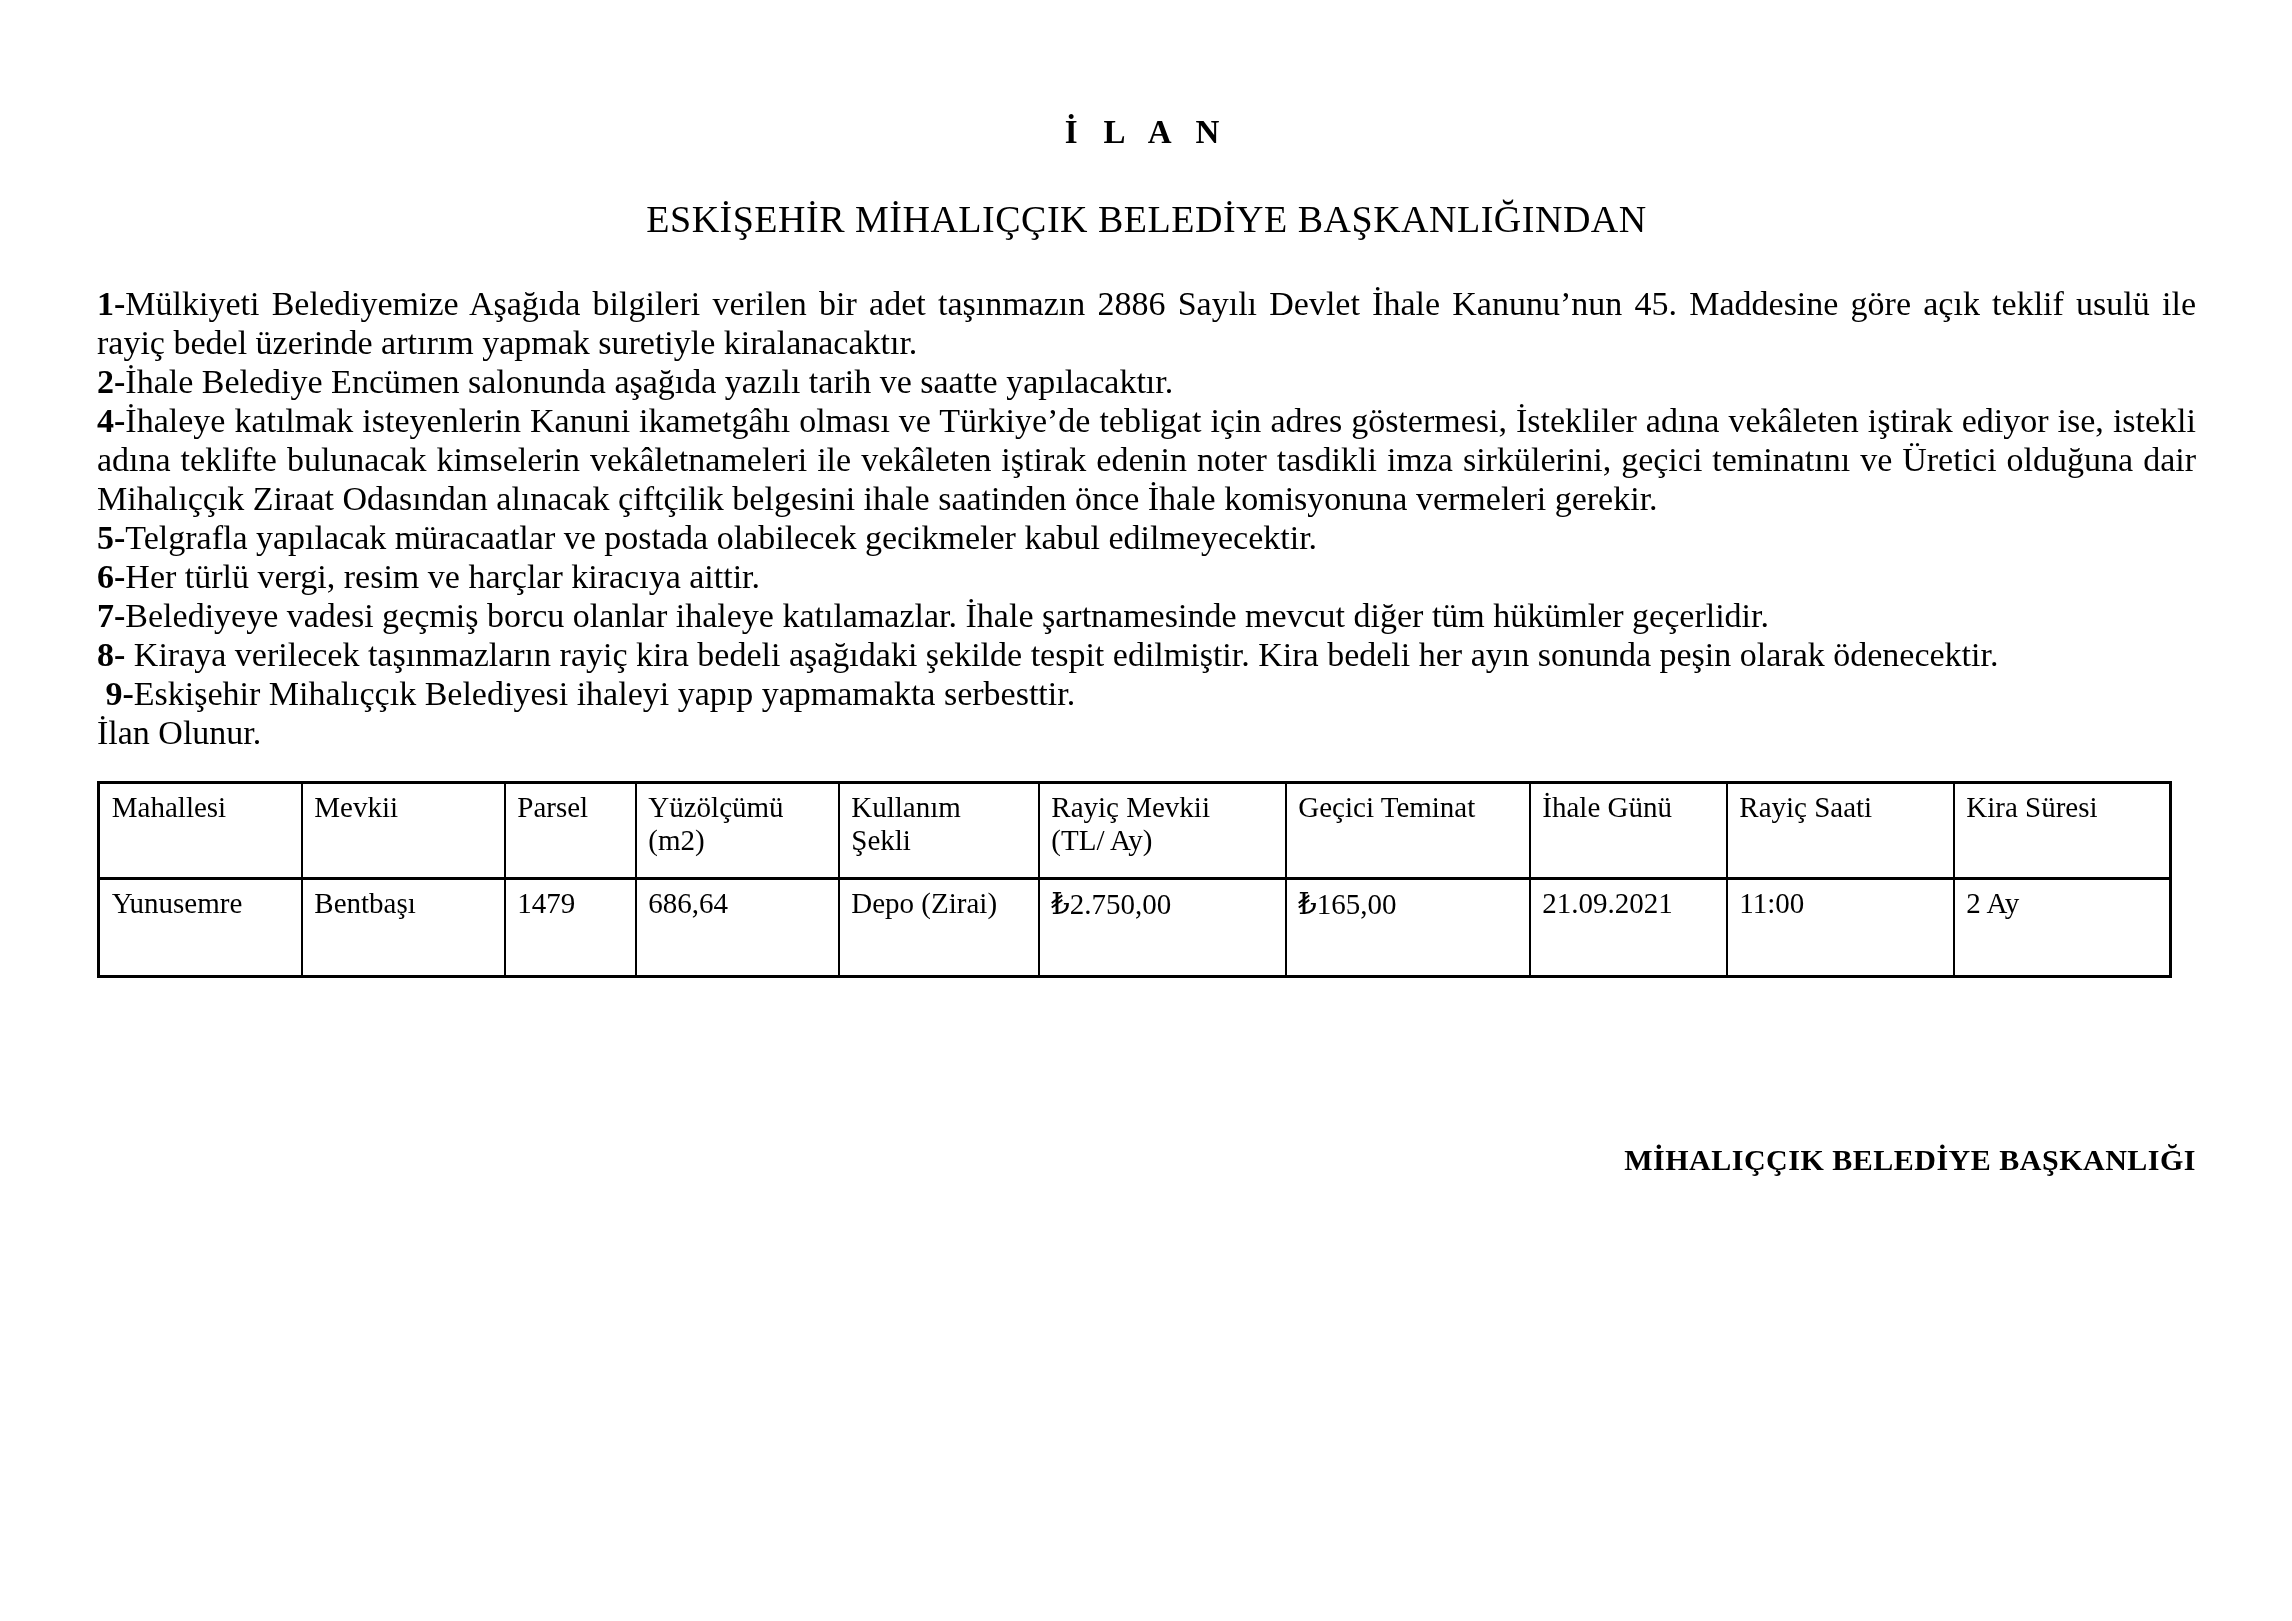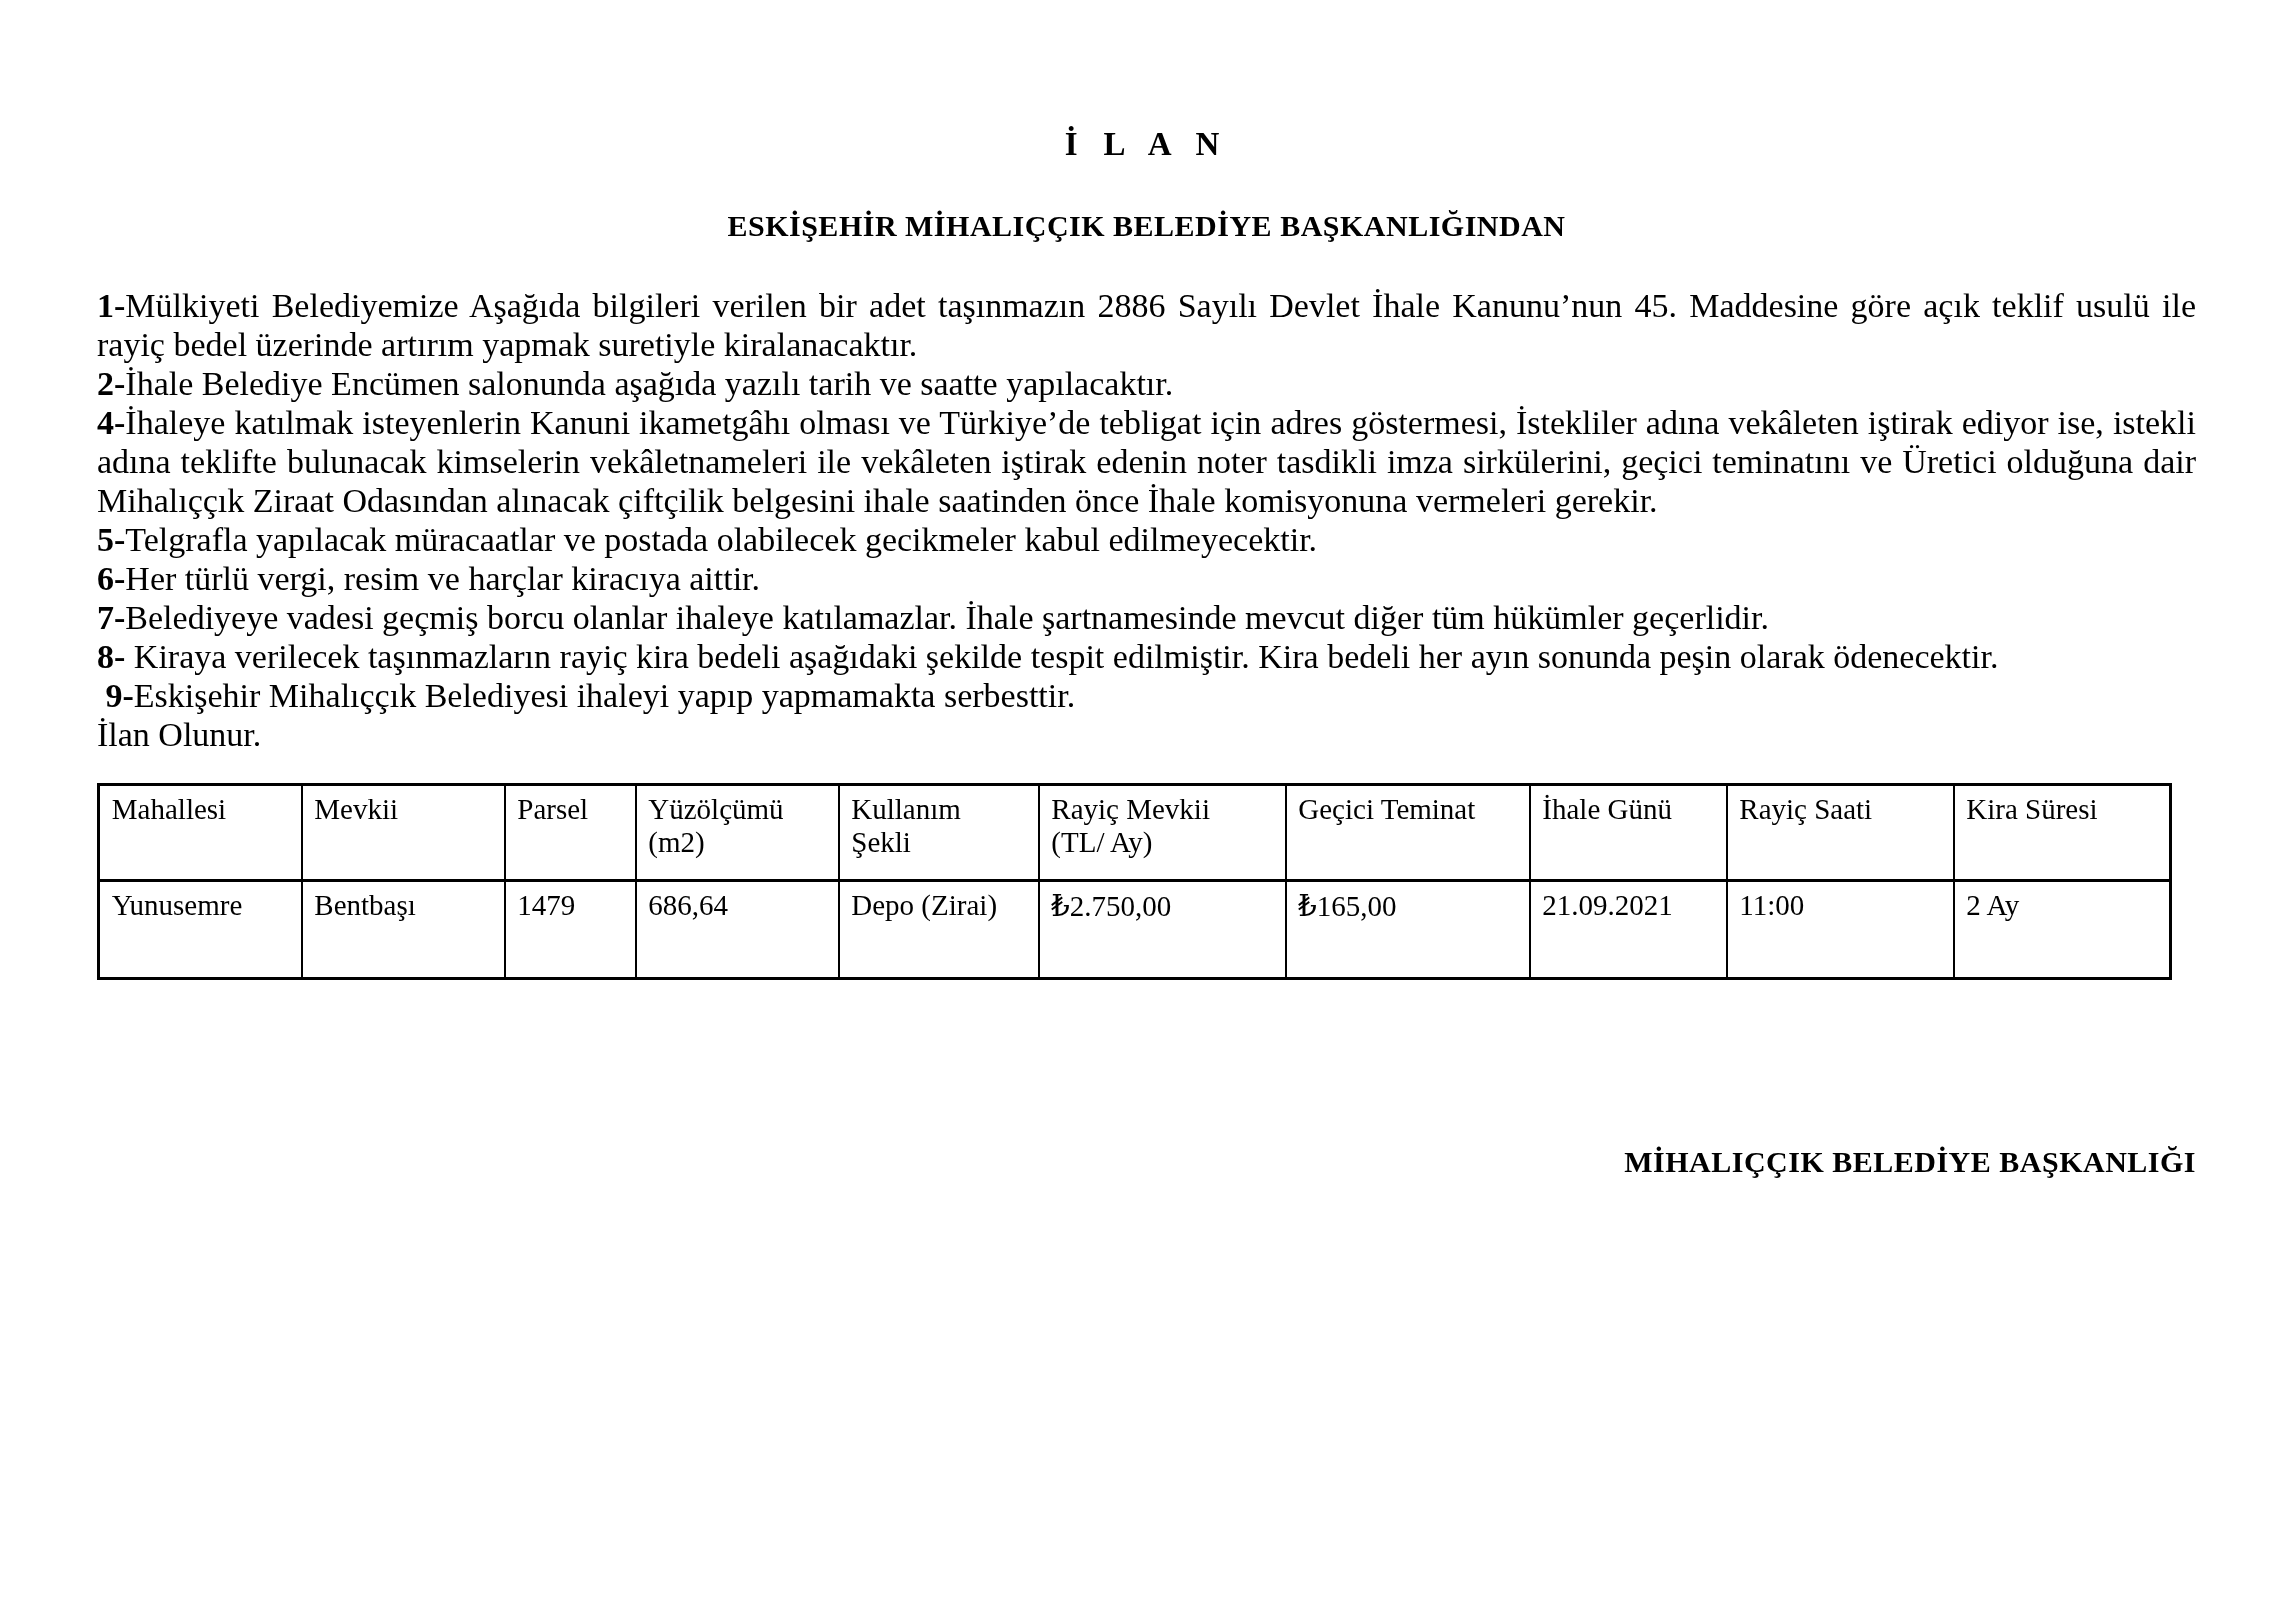--- a/index.html
+++ b/index.html
@@ -4,35 +4,35 @@
 <style>
   html,body{margin:0;padding:0;background:#fff;}
   .page{
     position:relative;
     width:2293px;
     height:1621px;
     background:#ffffff;
     color:#000000;
     font-family:"Liberation Serif","DejaVu Serif","DejaVu Sans",serif;
     box-sizing:border-box;
-    padding:12px 97px;
+    padding:0 97px;
     overflow:hidden;
   }
   .title{
     margin:114px 0 0 0;
     text-align:center;
     font-size:33px;
     font-weight:bold;
     letter-spacing:8.8px;
   }
   .subtitle{
     margin:46px 0 0 0;
     text-align:center;
-    font-size:30px;
-    font-weight:bold;
+    font-size:38px;
+    font-weight:normal;
     letter-spacing:0.5px;
   }
   .body-text{
     margin-top:43px;
     font-size:34px;
     line-height:39px;
     text-align:justify;
   }
   .body-text p{margin:0;}
   .num{font-weight:bold;white-space:pre-wrap;}

